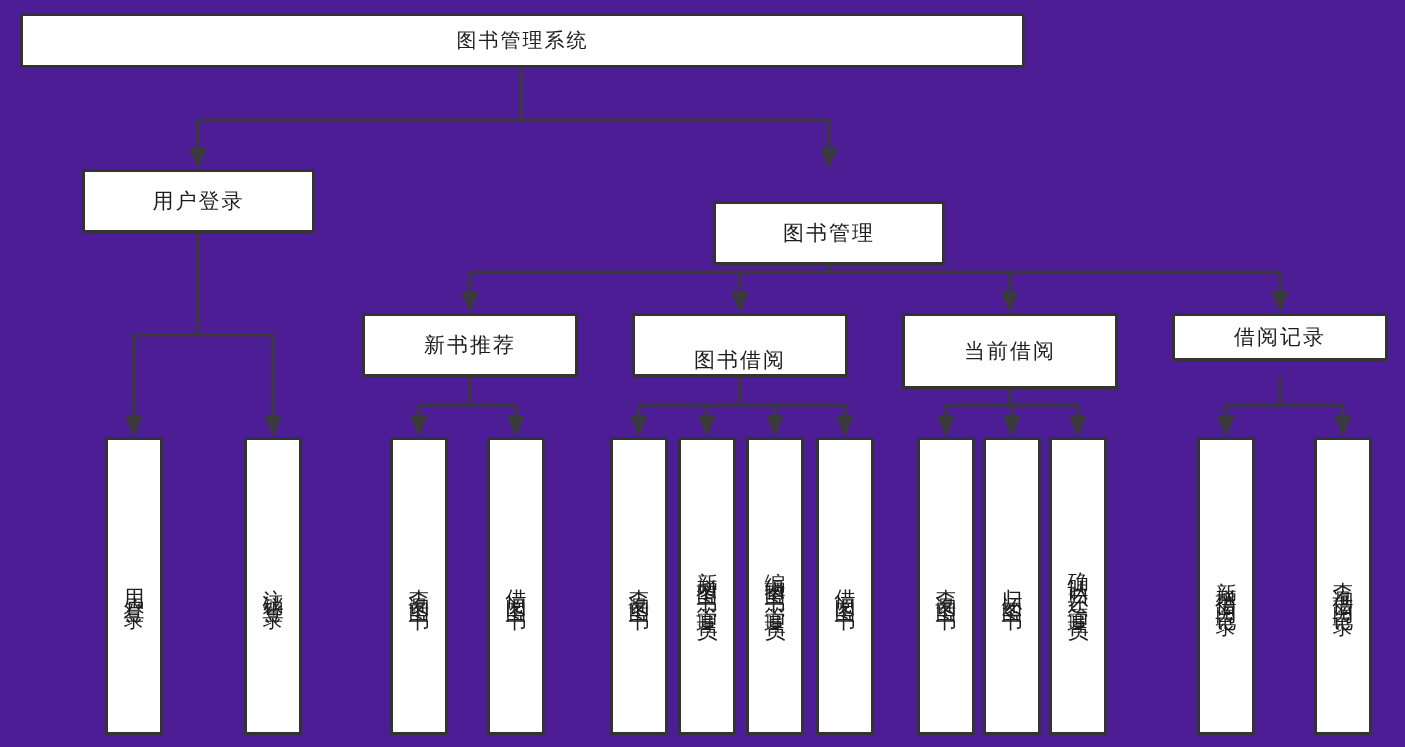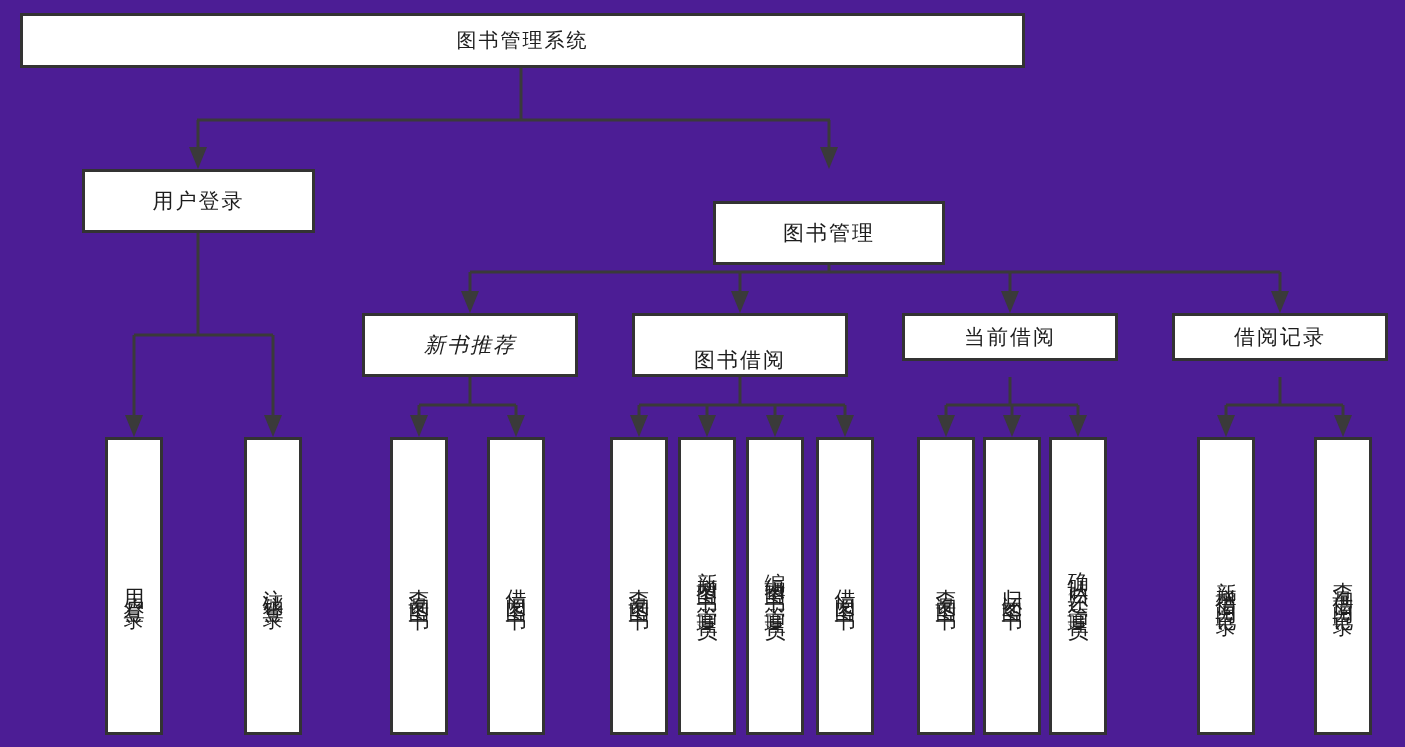--- a/index.html
+++ b/index.html
@@ -123,27 +123,27 @@
     <span>图书管理系统</span>
   </div>
 
   <div class="node" style="left:82px;top:169px;width:233px;height:64px;">
     <span>用户登录</span>
   </div>
   <div class="node" style="left:713px;top:169px;width:232px;height:64px;margin-top:32px;">
     <span>图书管理</span>
   </div>
 
-  <div class="node" style="left:362px;top:313px;width:216px;height:64px;font-style:italic;">
+  <div class="node" style="left:362px;top:313px;width:216px;height:64px;">
     <span>新书推荐</span>
   </div>
   <div class="node" style="left:632px;top:313px;width:216px;height:64px;align-items:flex-end;">
     <span>图书借阅</span>
   </div>
-  <div class="node" style="left:902px;top:313px;width:216px;height:48px;">
+  <div class="node" style="left:902px;top:313px;width:216px;height:76px;">
     <span>当前借阅</span>
   </div>
   <div class="node" style="left:1172px;top:313px;width:216px;height:48px;">
     <span>借阅记录</span>
   </div>
 
   <div class="leaf" style="left:105px;">
     <span>用户登录</span>
   </div>
   <div class="leaf" style="left:244px;">

